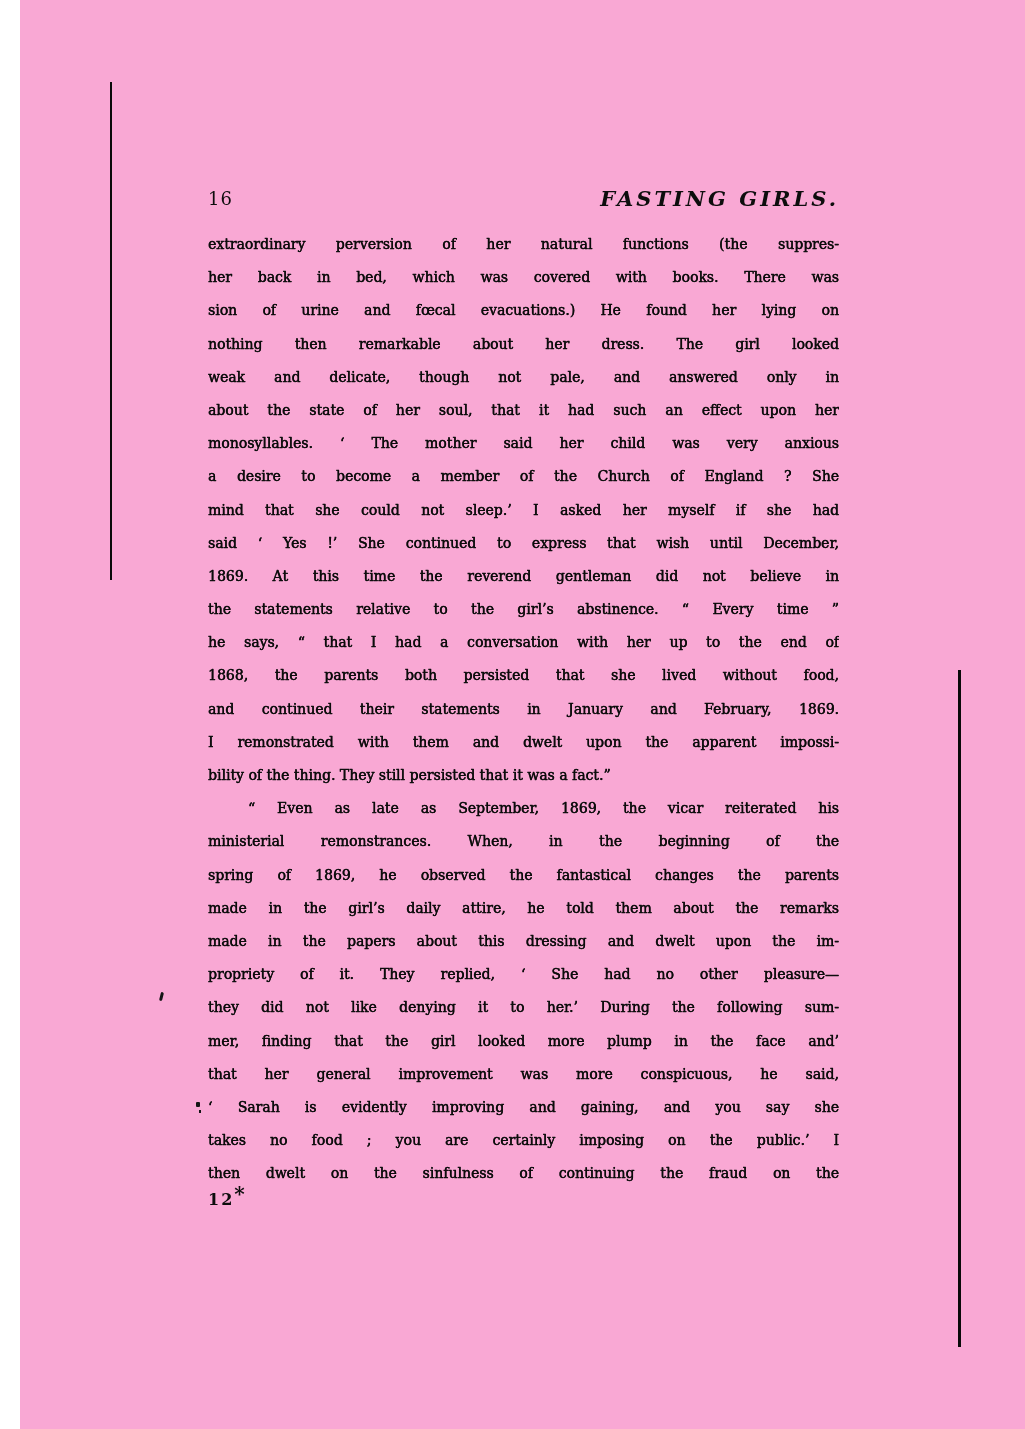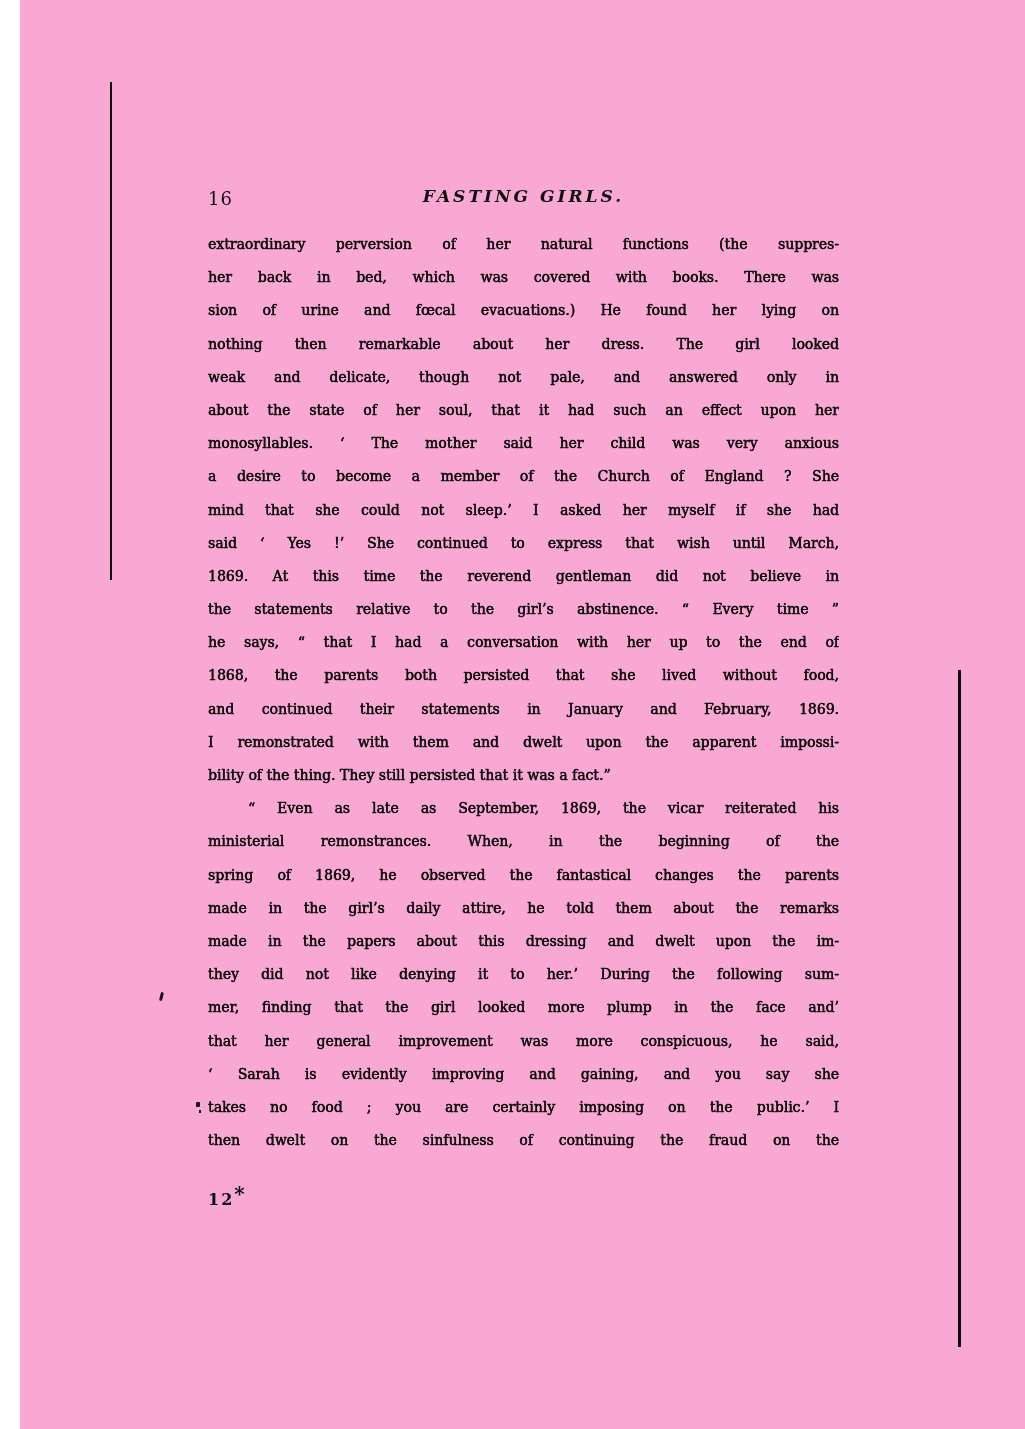--- a/index.html
+++ b/index.html
@@ -19,23 +19,23 @@
   .rule-right { left: 938px; top: 670px; width: 2.5px; height: 677px; }
 
   
   .header { position: absolute; left: 188px; top: 186px; width: 631px; height: 28px; }
   .page-number {
     position: absolute; left: 0; top: 2px;
     font-size: 18px; letter-spacing: 1px;
   }
   .running-title {
     position: absolute; left: 0; right: 0; top: 0;
-    text-align: center;
+    text-align: right;
     font-style: italic; font-weight: bold;
-    font-size: 17px; letter-spacing: 3px;
+    font-size: 21px; letter-spacing: 3px;
   }
 
   
   .body-text {
     position: absolute; left: 188px; top: 228px; width: 631px;
     font-size: 14px; line-height: 33.2px;
     -webkit-text-stroke: 0.3px #0d0d0d;
     text-shadow: 0.25px 0 0 currentColor;
   }
   .line {
@@ -77,33 +77,34 @@
   <div class="body-text">
     <div class="line">extraordinary perversion of her natural functions (the suppres-</div>
     <div class="line">her back in bed, which was covered with books.  There was</div>
     <div class="line">sion of urine and fœcal evacuations.)  He found her lying on</div>
     <div class="line">nothing then remarkable about her dress.  The girl looked</div>
     <div class="line">weak and delicate, though not pale, and answered only in</div>
     <div class="line">about the state of her soul, that it had such an effect upon her</div>
     <div class="line">monosyllables.  ‘ The mother said her child was very anxious</div>
     <div class="line">a desire to become a member of the Church of England ?  She</div>
     <div class="line">mind that she could not sleep.’  I asked her myself if she had</div>
-    <div class="line">said ‘ Yes !’  She continued to express that wish until March,</div>
+    <div class="line">said ‘ Yes !’  She continued to express that wish until December,</div>
     <div class="line">1869.  At this time the reverend gentleman did not believe in</div>
     <div class="line">the statements relative to the girl’s abstinence.  “ Every time ”</div>
     <div class="line">he says, “ that I had a conversation with her up to the end of</div>
     <div class="line">1868, the parents both persisted that she lived without food,</div>
     <div class="line">and continued their statements in January and February, 1869.</div>
     <div class="line">I remonstrated with them and dwelt upon the apparent impossi-</div>
     <div class="line flush">bility of the thing.  They still persisted that it was a fact.”</div>
     <div class="line indent">“ Even as late as September, 1869, the vicar reiterated his</div>
     <div class="line">ministerial remonstrances.  When, in the beginning of the</div>
     <div class="line">spring of 1869, he observed the fantastical changes the parents</div>
     <div class="line">made in the girl’s daily attire, he told them about the remarks</div>
     <div class="line">made in the papers about this dressing and dwelt upon the im-</div>
+    <div class="line">propriety of it.  They replied, ‘ She had no other pleasure—</div>
     <div class="line">they did not like denying it to her.’  During the following sum-</div>
     <div class="line">mer, finding that the girl looked more plump in the face and’</div>
     <div class="line">that her general improvement was more conspicuous, he said,</div>
     <div class="line">‘ Sarah is evidently improving and gaining, and you say she</div>
     <div class="line">takes no food ; you are certainly imposing on the public.’  I</div>
     <div class="line">then dwelt on the sinfulness of continuing the fraud on the</div>
   </div>
 
   <div class="footer">
     <span class="sig-base">12</span><span class="sig-mark">*</span>

